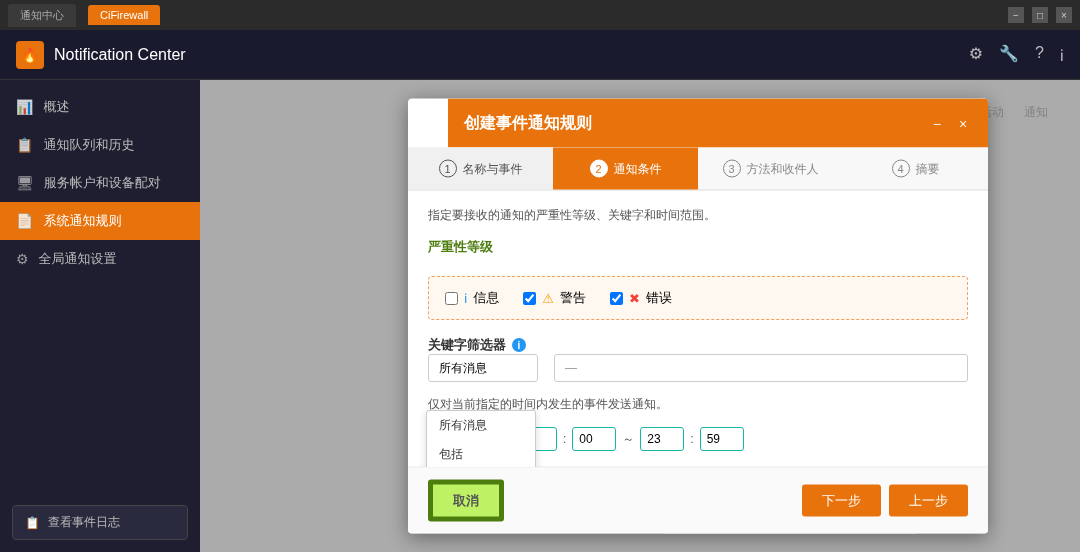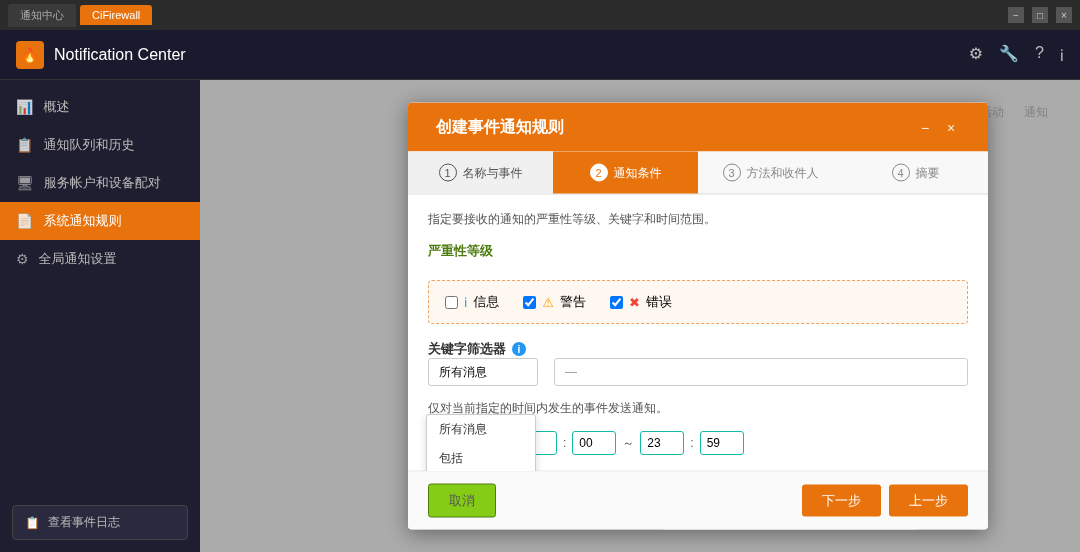--- a/index.html
+++ b/index.html
@@ -7,20 +7,21 @@
 
     
     .titlebar {
       background: #2b2b2b;
       height: 30px;
       display: flex;
       align-items: center;
       padding: 0 8px;
       color: #ccc;
       font-size: 12px;
+      gap: 8px;
     }
     .titlebar-tab {
       background: #3a3a3a;
       padding: 4px 12px;
       border-radius: 3px 3px 0 0;
       color: #aaa;
       font-size: 11px;
       margin-right: 4px;
     }
     .titlebar-tab.active {
@@ -159,24 +160,25 @@
       width: 580px;
       background: white;
       border-radius: 4px;
       z-index: 20;
       box-shadow: 0 4px 20px rgba(0,0,0,0.4);
       overflow: hidden;
     }
 
     .modal-header {
       background: #e8720c;
-      padding: 14px 28px;
+      padding: 14px 16px;
       display: flex;
       align-items: center;
       justify-content: space-between;
+      margin-left: 40px;
     }
     .modal-title {
       color: white;
       font-size: 16px;
       font-weight: 600;
     }
     .modal-controls {
       display: flex;
       gap: 8px;
     }
@@ -371,23 +373,24 @@
       background: #fafafa;
     }
     .btn {
       padding: 7px 20px;
       border-radius: 3px;
       font-size: 13px;
       cursor: pointer;
       border: none;
     }
     .btn-cancel {
-      background: #84cc16;
-      border: 1px solid #4d7c0f;
+      background: #bef264;
+      border: 5px solid #4d7c0f;
       color: #555;
+      font-weight: bold;
     }
     .btn-nav {
       background: #e8720c;
       color: white;
     }
     .footer-right {
       display: flex;
       gap: 8px;
     }
   </style>

